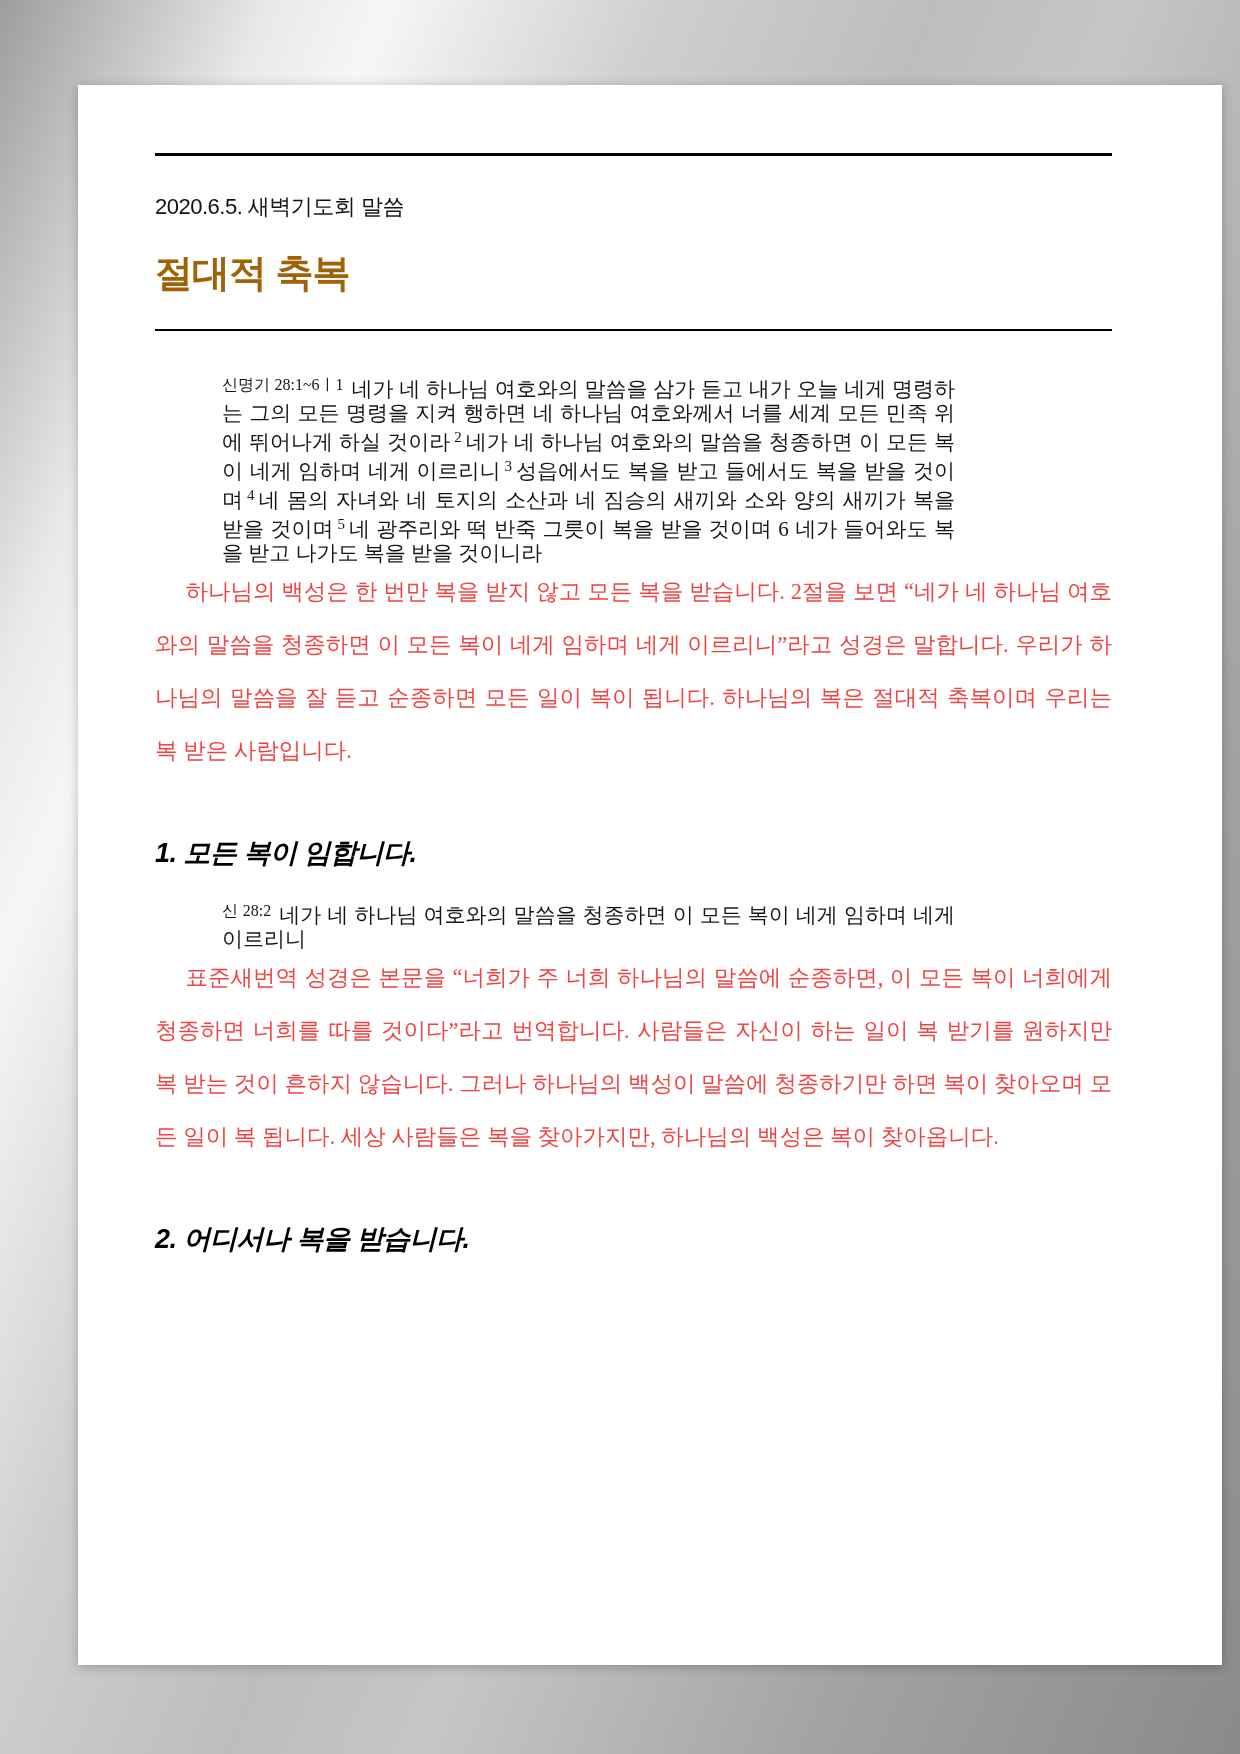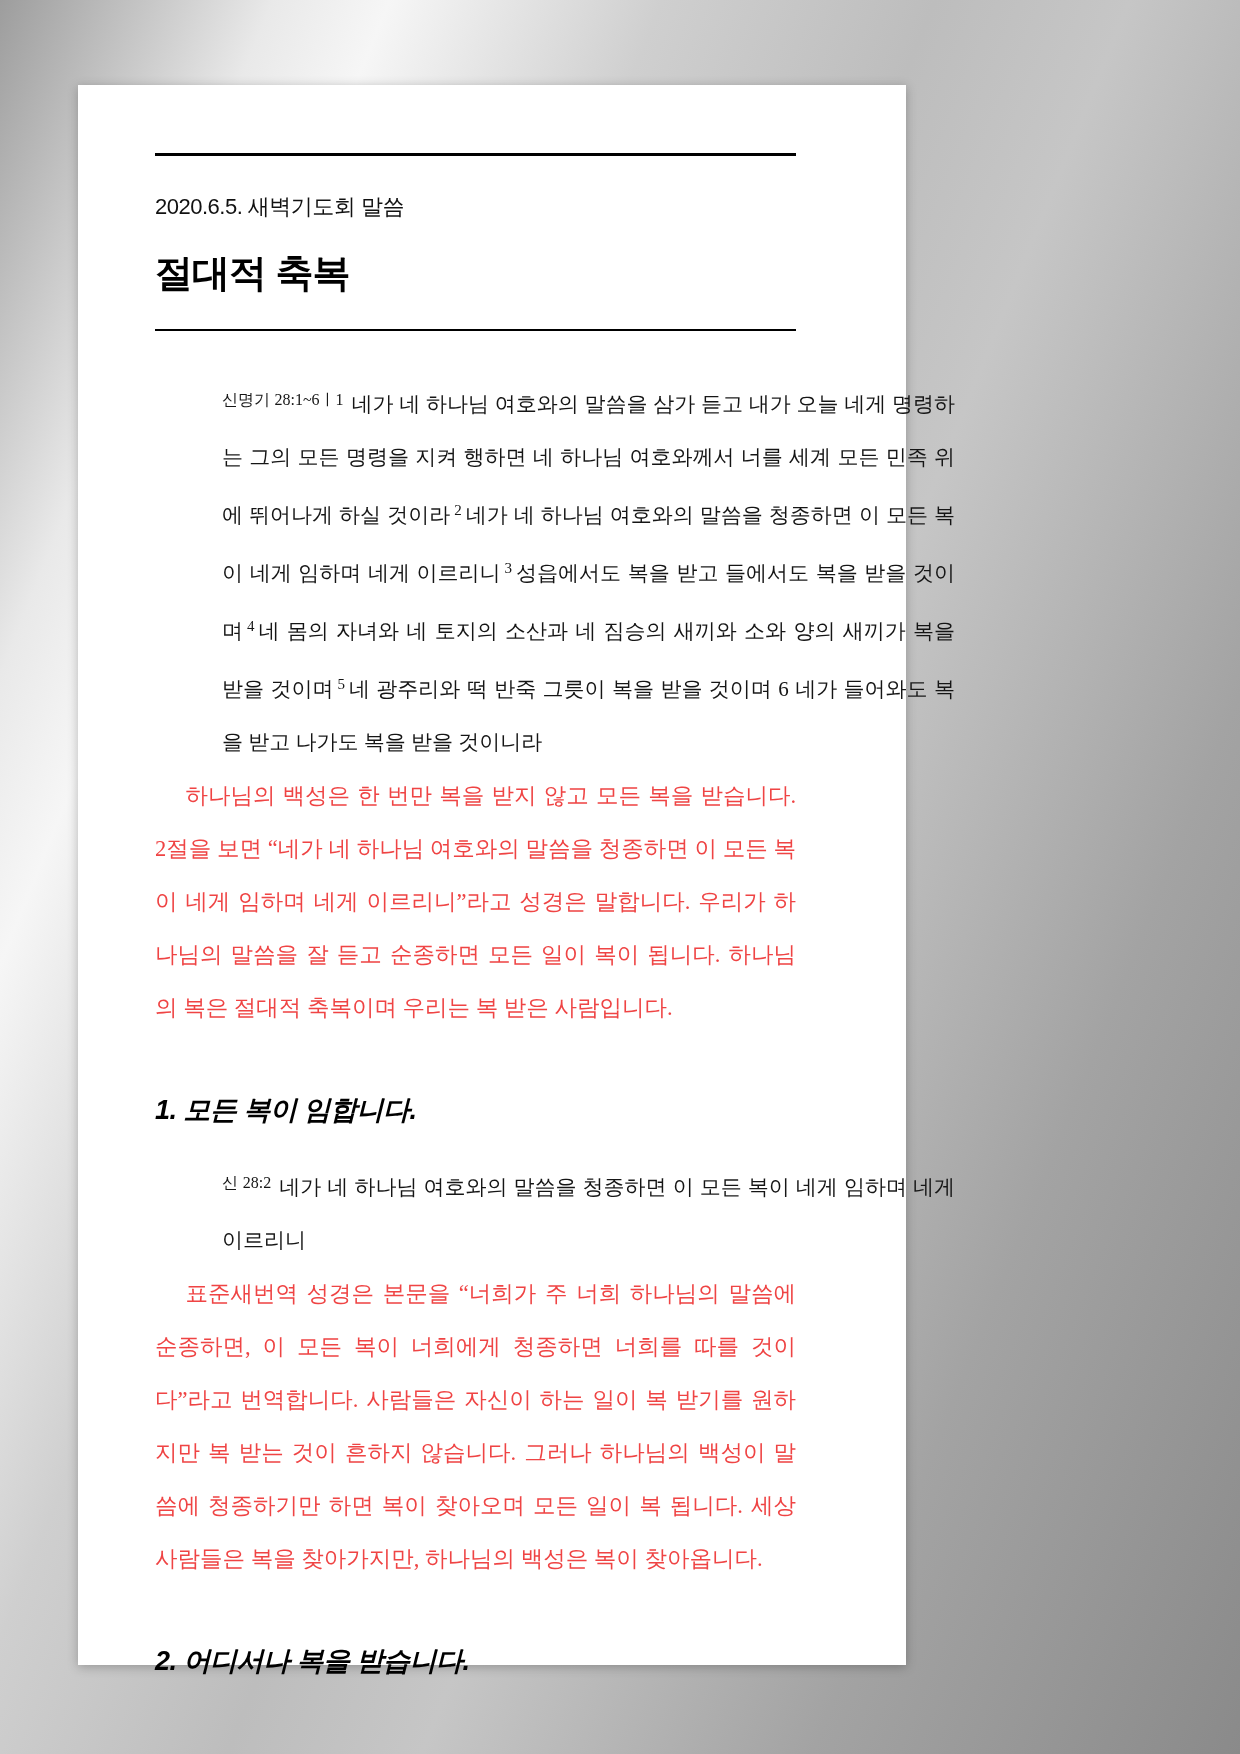--- a/index.html
+++ b/index.html
@@ -7,21 +7,21 @@
     width:1240px;height:1754px;
     background:linear-gradient(112deg,
       #9d9d9d 0%, #e9e9e9 14%, #f6f6f6 20%, #cfcfcf 34%,
       #bdbdbd 48%, #c6c6c6 58%, #a3a3a3 78%, #8a8a8a 100%);
     font-family:"Liberation Sans", sans-serif;
     overflow:hidden;
   }
   .page{
     position:absolute;
     left:78px; top:85px;
-    width:828px; height:1580px;
+    width:1144px; height:1580px;
     background:#ffffff;
     box-shadow:0 2px 10px rgba(0,0,0,0.25);
     box-sizing:border-box;
     padding:68px 110px 60px 77px;
     color:#1b1b1b;
   }
   .rule{
     border:none;
     background:#000;
     height:3px;
@@ -36,27 +36,27 @@
     font-size:22px;
     letter-spacing:-0.5px;
     color:#111;
   }
   .meta-right{font-size:22px;}
   h1.title{
     font-size:38px;
     font-weight:bold;
     letter-spacing:-1px;
     margin:26px 0 0 0;
-    color:#000000;
+    color:#a16207;
   }
   .rule2-wrap{margin-top:30px;}
   .quote{
     font-family:"Liberation Serif", serif;
     font-size:21px;
-    line-height:53px;
+    line-height:24px;
     text-align:justify;
     color:#151515;
     margin-left:67px;
     width:733px;
     box-sizing:border-box;
   }
   .quote .ref{
     font-size:16px;
     vertical-align:6px;
     margin-right:8px;

